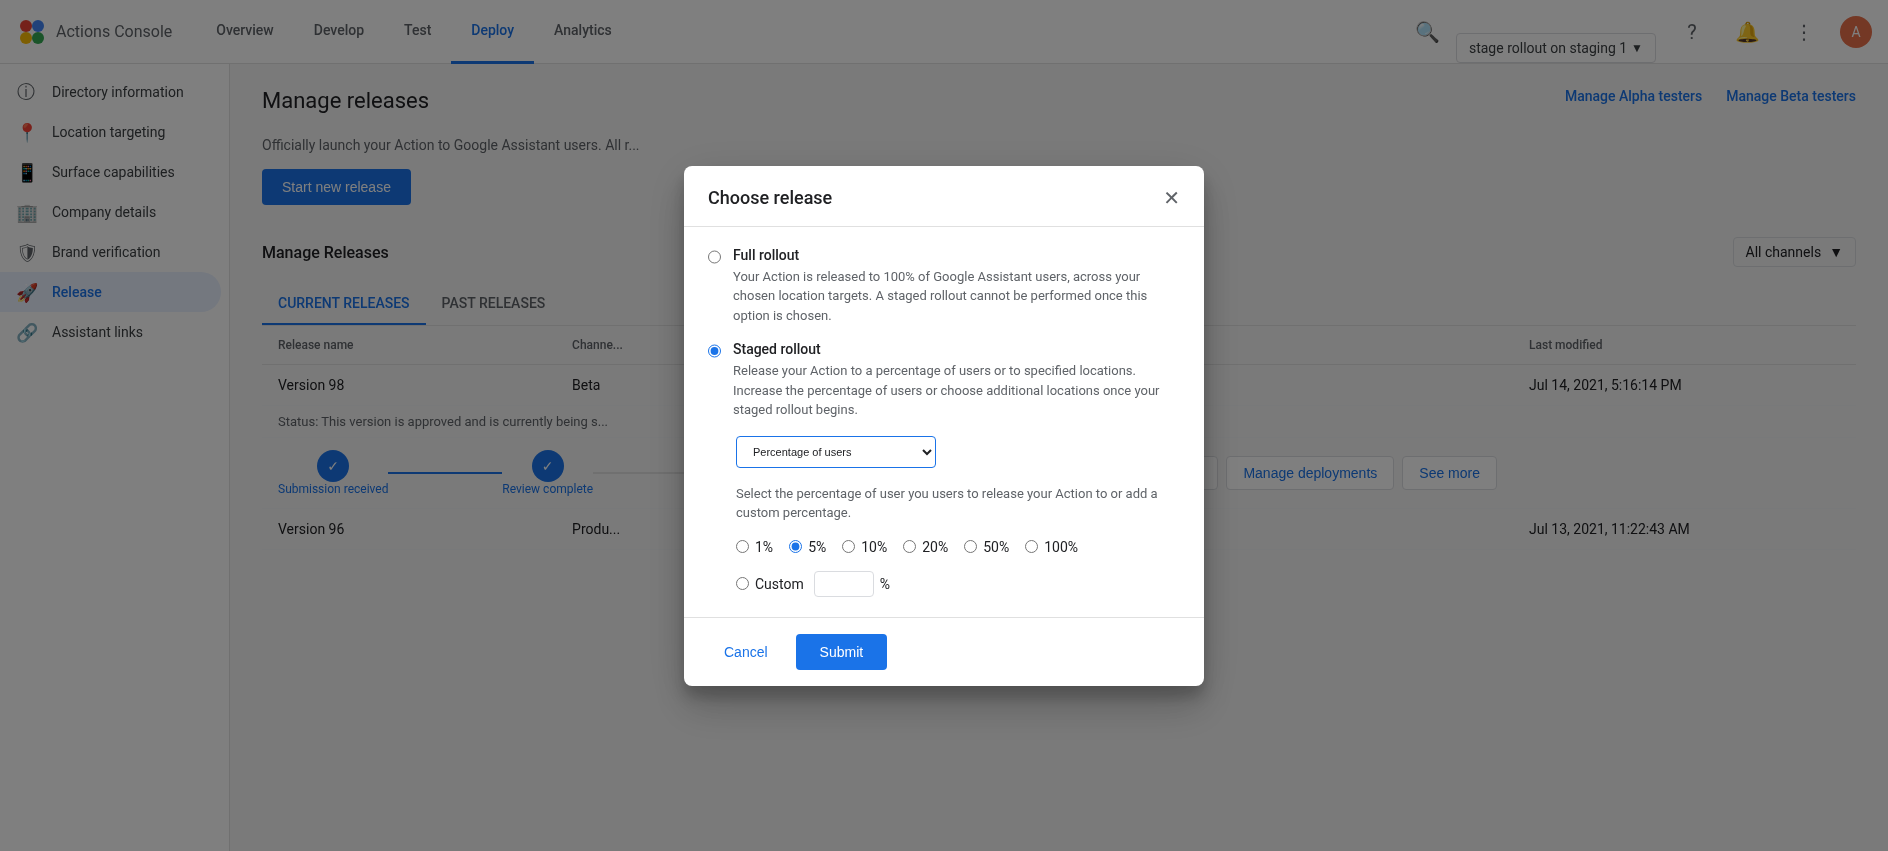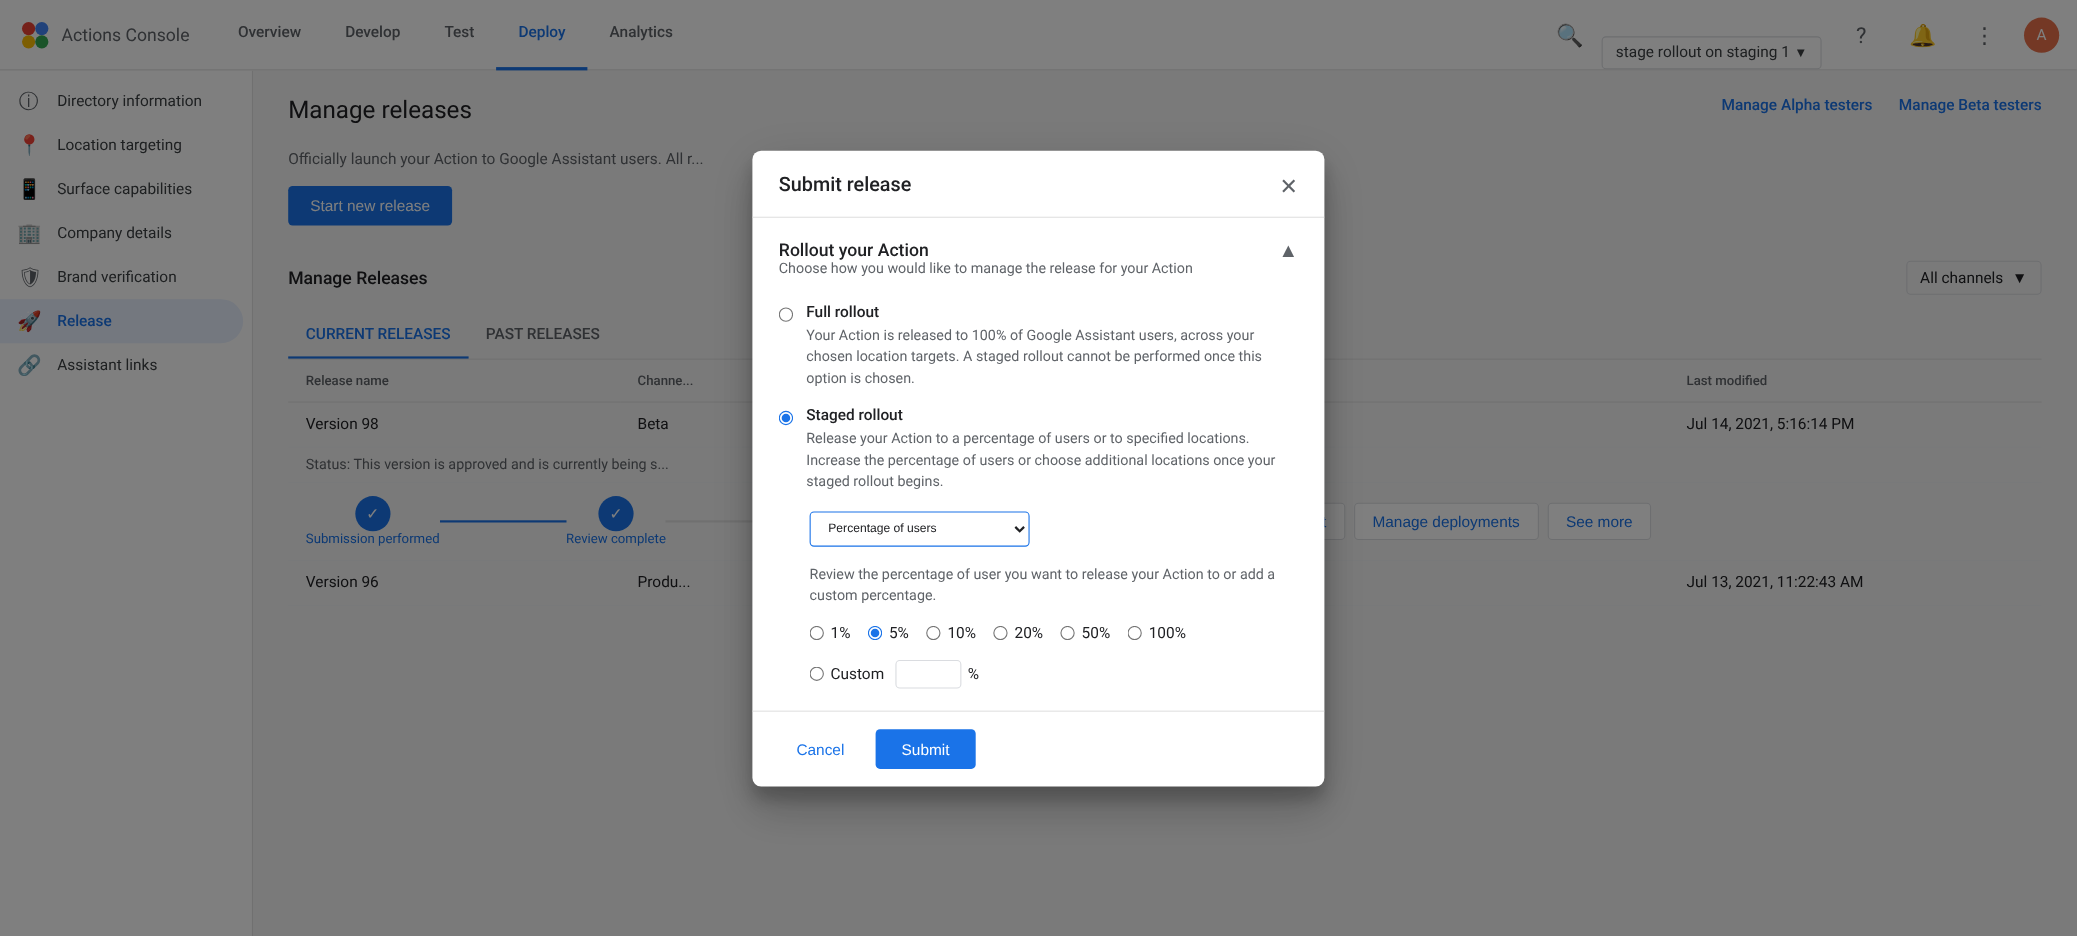--- a/index.html
+++ b/index.html
@@ -268,21 +268,21 @@
           <td>Jul 14, 2021, 5:16:14 PM</td>
         </tr>
         <tr class="status-row">
           <td colspan="4">Status: This version is approved and is currently being s...</td>
         </tr>
         <tr>
           <td colspan="2">
             <div class="progress-wrapper">
               <div class="step-wrapper">
                 <div class="step-circle done">✓</div>
-                <div class="step-label">Submission performed</div>
+                <div class="step-label">Submission received</div>
               </div>
               <div class="step-line"></div>
               <div class="step-wrapper">
                 <div class="step-circle done">✓</div>
                 <div class="step-label">Review complete</div>
               </div>
               <div class="step-line inactive"></div>
               <div class="step-wrapper">
                 <div class="step-circle number">4</div>
                 <div class="step-label inactive">Full Rollout</div>
@@ -308,33 +308,26 @@
 
       </tbody>
     </table>
   </main>
 </div>
 
 <div class="overlay">
   <div class="modal">
 
     <div class="modal-header">
-      <span class="modal-title">Submit release</span>
+      <span class="modal-title">Choose release</span>
       <span class="modal-close">✕</span>
     </div>
 
 
     <div class="modal-rollout-section">
-      <div class="rollout-header">
-        <div>
-          <div class="rollout-title">Rollout your Action</div>
-          <div class="rollout-desc">Choose how you would like to manage the release for your Action</div>
-        </div>
-        <span style="color:#5f6368; cursor:pointer; font-size:18px;">▲</span>
-      </div>
 
       <div class="radio-option">
         <label class="radio-label">
           <input type="radio" name="rollout" class="radio-input" style="">
           <div>
             <div class="radio-title">Full rollout</div>
             <div class="radio-desc">Your Action is released to 100% of Google Assistant users, across your chosen location targets. A staged rollout cannot be performed once this option is chosen.</div>
           </div>
         </label>
       </div>
@@ -348,21 +341,21 @@
           </div>
         </label>
       </div>
 
       <div class="staged-options">
         <select class="styled-select">
           <option value="percentage" selected="">Percentage of users</option>
           <option value="locations">Specific locations</option>
         </select>
 
-        <div class="percentage-desc">Review the percentage of user you want to release your Action to or add a custom percentage.</div>
+        <div class="percentage-desc">Select the percentage of user you users to release your Action to or add a custom percentage.</div>
 
         <div class="percentage-options">
           <label class="radio-pct">
             <input type="radio" name="pct" style=""> 
               <span>1%</span>
           </label>
           <label class="radio-pct">
             <input type="radio" name="pct" checked="" style=""> 
               <span>5%</span>
           </label>

